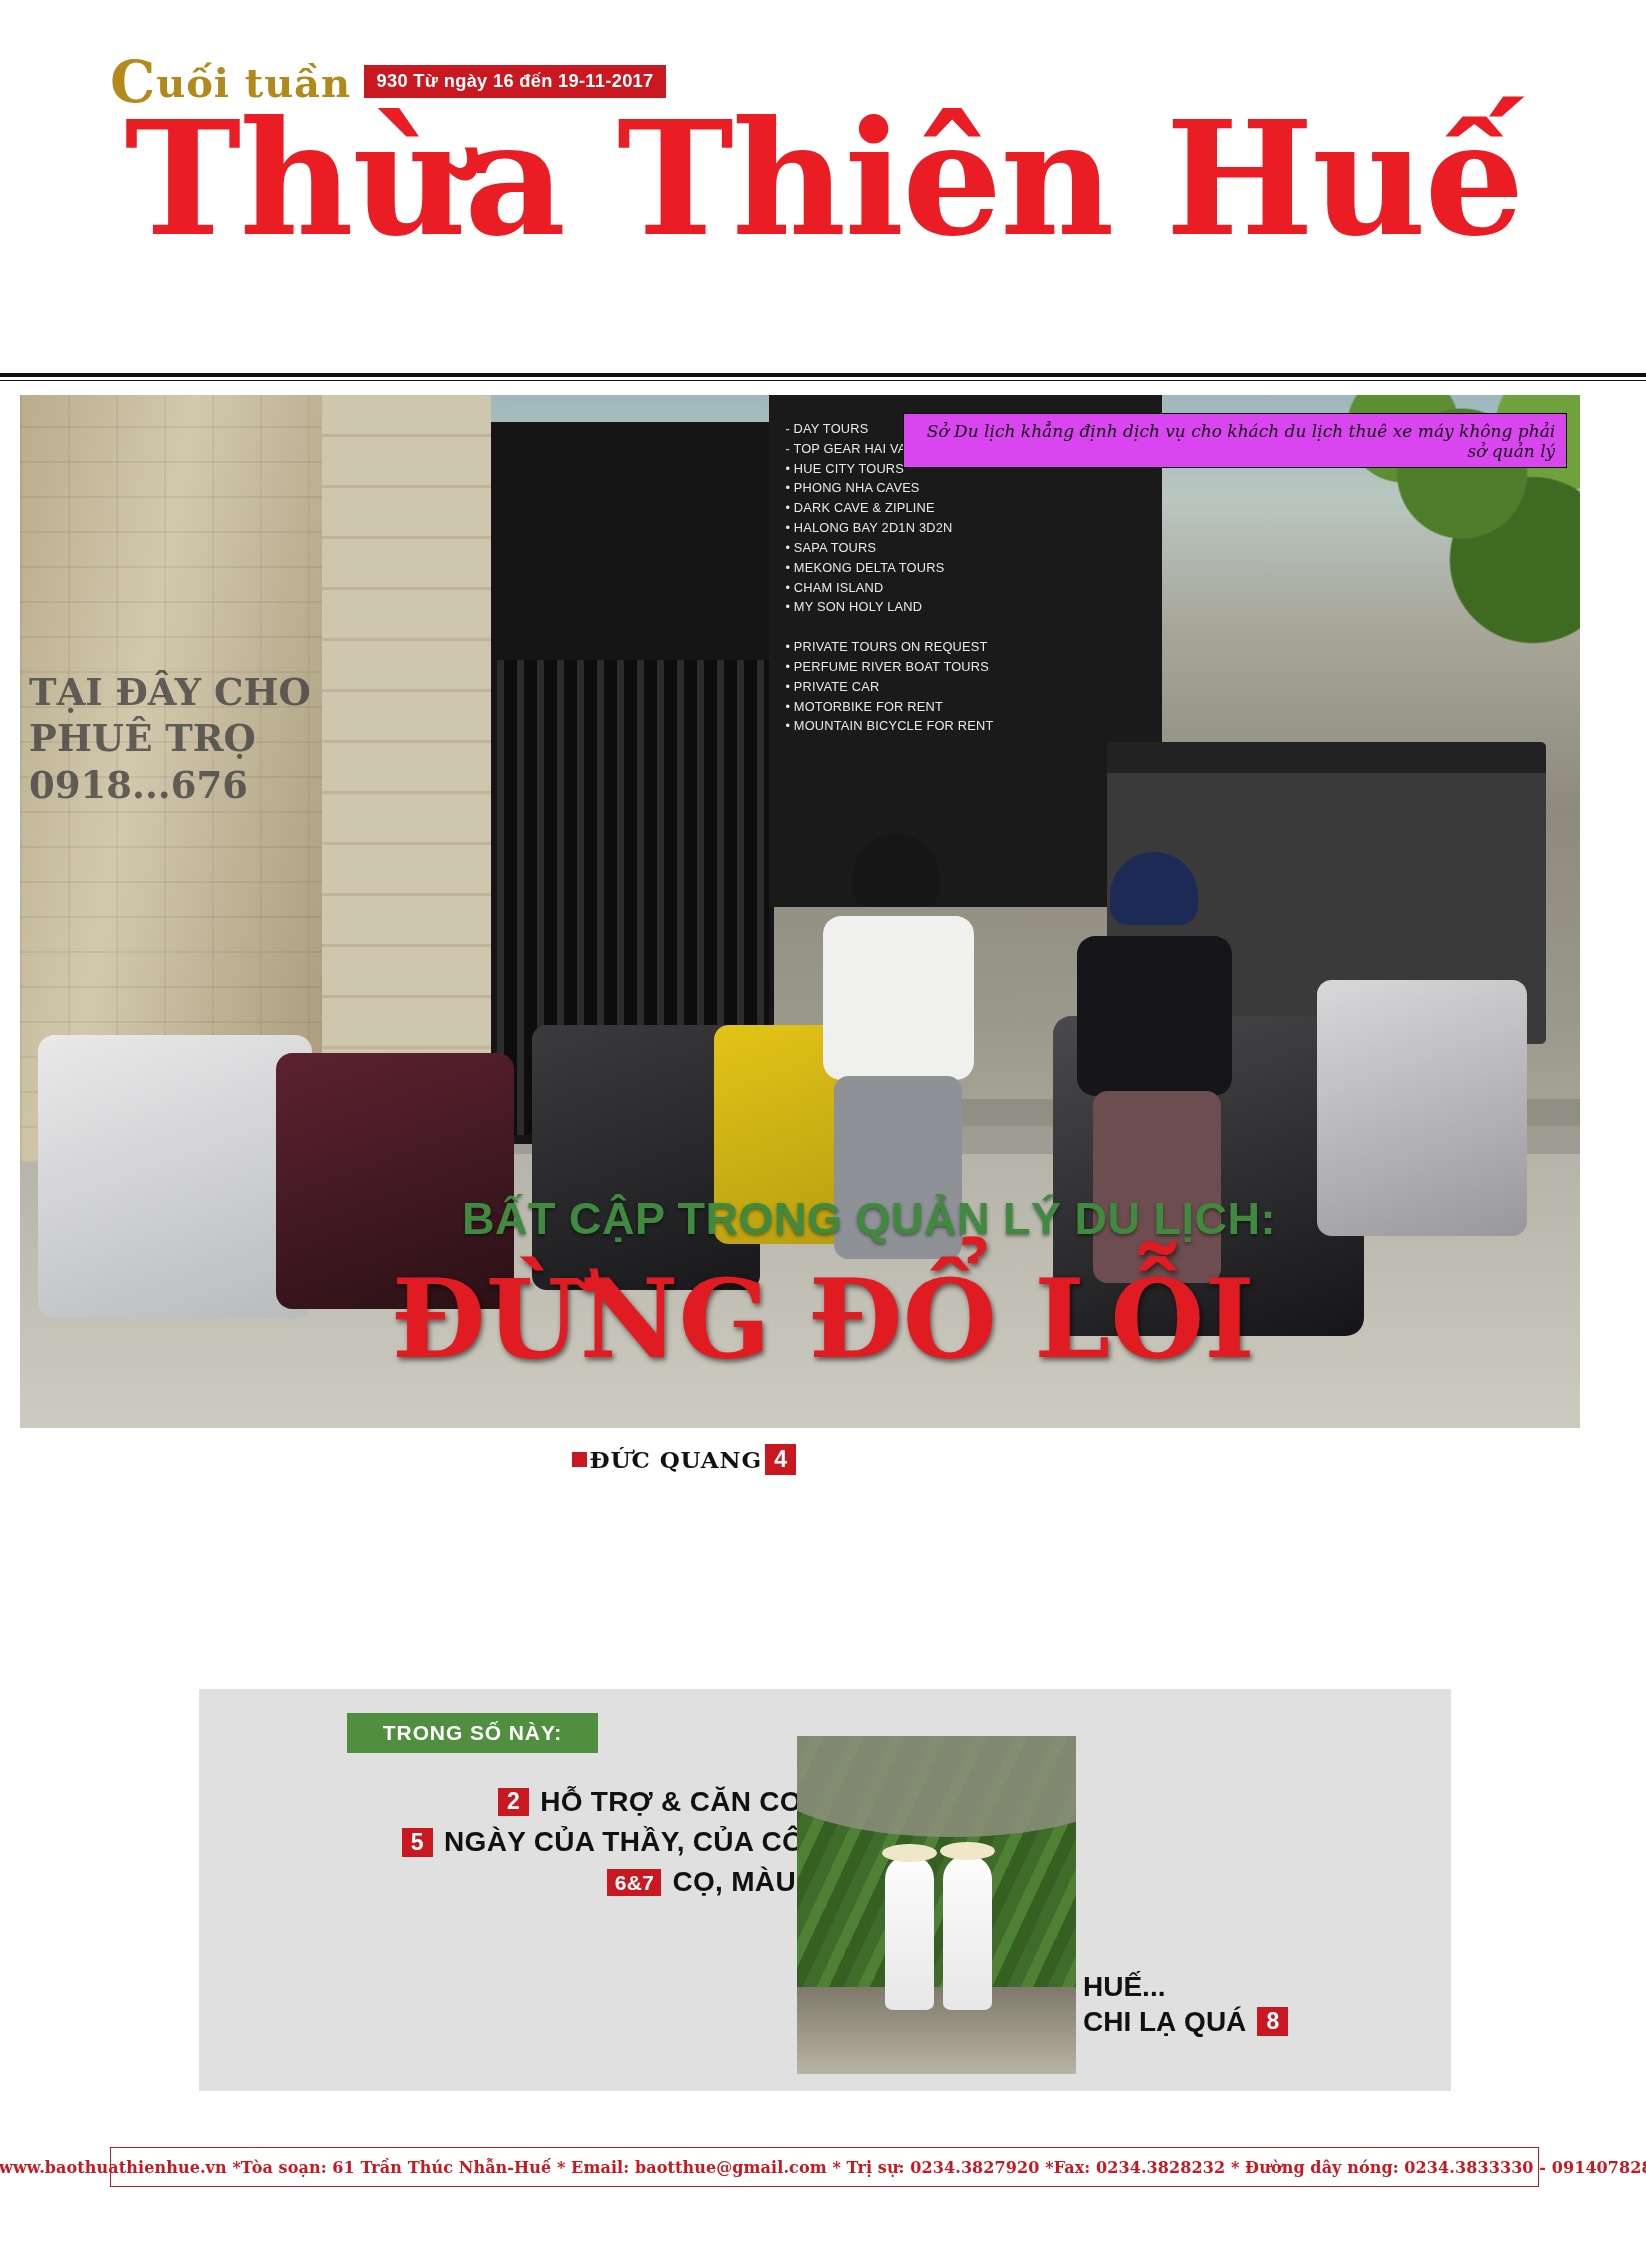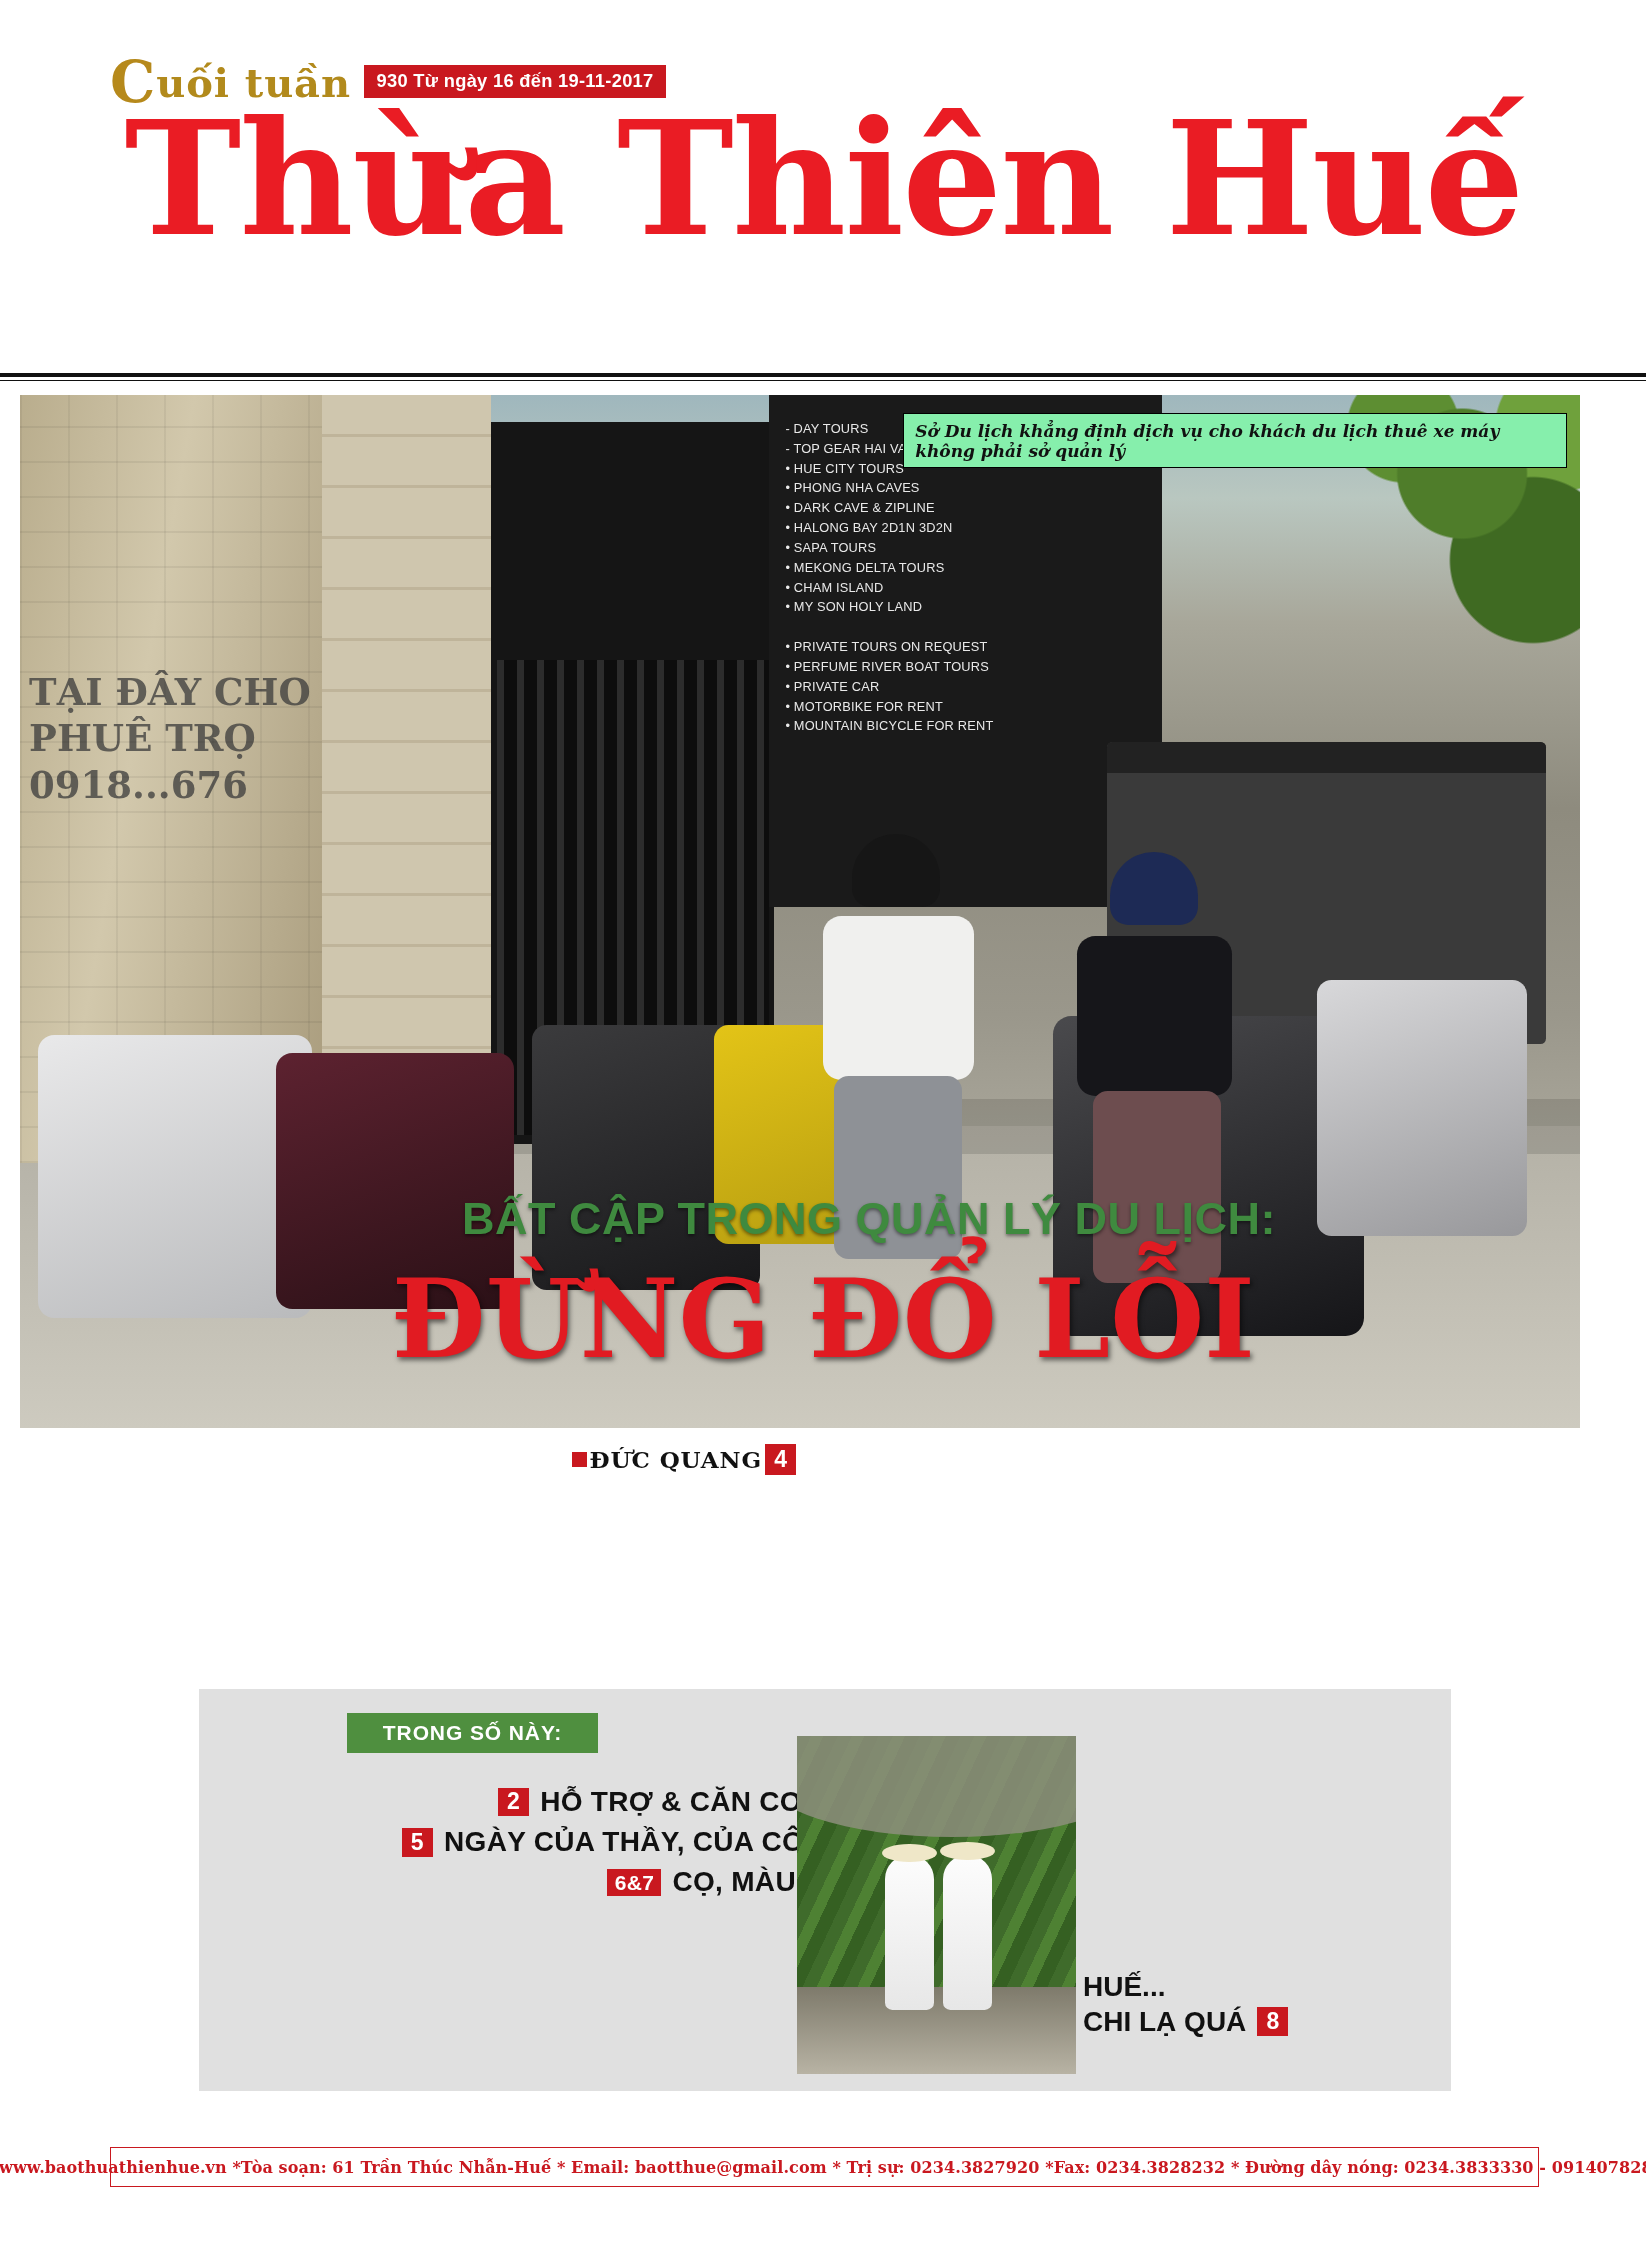--- a/index.html
+++ b/index.html
@@ -56,21 +56,21 @@
   .rider{position:absolute;}
   .rider1{left:777px;top:439px;width:201px;height:475px;}
   .rider1 .helmet{position:absolute;left:55px;top:0;width:88px;height:73px;background:#161616;border-radius:44px 44px 18.3px 18.3px;}
   .rider1 .shirt{position:absolute;left:25.6px;top:82px;width:151px;height:164px;background:#f0f0ee;border-radius:18.3px;}
   .rider1 .legs{position:absolute;left:37px;top:242px;width:128px;height:183px;background:#8e9196;border-radius:14.6px;}
   .rider2{left:1033px;top:457px;width:210px;height:475px;}
   .rider2 .helmet{position:absolute;left:57px;top:0;width:88px;height:73px;background:#1d2a55;border-radius:44px 44px 18.3px 18.3px;}
   .rider2 .shirt{position:absolute;left:24px;top:84px;width:155px;height:160px;background:#16161a;border-radius:18.3px;}
   .rider2 .legs{position:absolute;left:40px;top:239px;width:128px;height:192px;background:#6d4d4f;border-radius:14.6px;}
 
-  .photo-caption{position:absolute;right:12.8px;top:18.3px;max-width:640px;background:#86efac;border:0.9px solid #000;padding:6.4px 11px;font-family:"DejaVu Serif",serif;font-style:italic;font-weight:bold;font-size:17px;color:#111;}
+  .photo-caption{position:absolute;right:12.8px;top:18.3px;max-width:640px;background:#d946ef;border:0.9px solid #000;padding:6.4px 11px;font-family:"DejaVu Serif",serif;font-style:italic;font-weight:normal;font-size:17px;color:#111;text-align:right;}
 
   .kicker{position:absolute;left:0;bottom:183px;width:1606px;text-align:center;font-size:45px;font-weight:bold;color:#3f8a3f;letter-spacing:0.5px;text-shadow:0 1.8px 3.7px rgba(0,0,0,.45);margin-left:46px;}
   .headline{position:absolute;left:0;bottom:55px;width:1606px;text-align:center;font-family:"DejaVu Serif",serif;font-weight:bold;font-size:108px;line-height:1;color:#e11b22;text-shadow:1.8px 2.7px 5.5px rgba(0,0,0,.55);}
 
   
   .byline{position:absolute;left:0;top:1444px;width:1368px;display:flex;justify-content:center;align-items:center;gap:3px;}
   .byline .sq{width:14.6px;height:14.6px;background:#c9181f;display:inline-block;}
   .byline .name{font-family:"DejaVu Serif",serif;font-weight:bold;font-size:23px;color:#111;letter-spacing:0.9px;}
   .pagebox{display:inline-block;background:#c9181f;color:#fff;font-weight:bold;font-size:23px;padding:1.8px 9.1px;}
 

